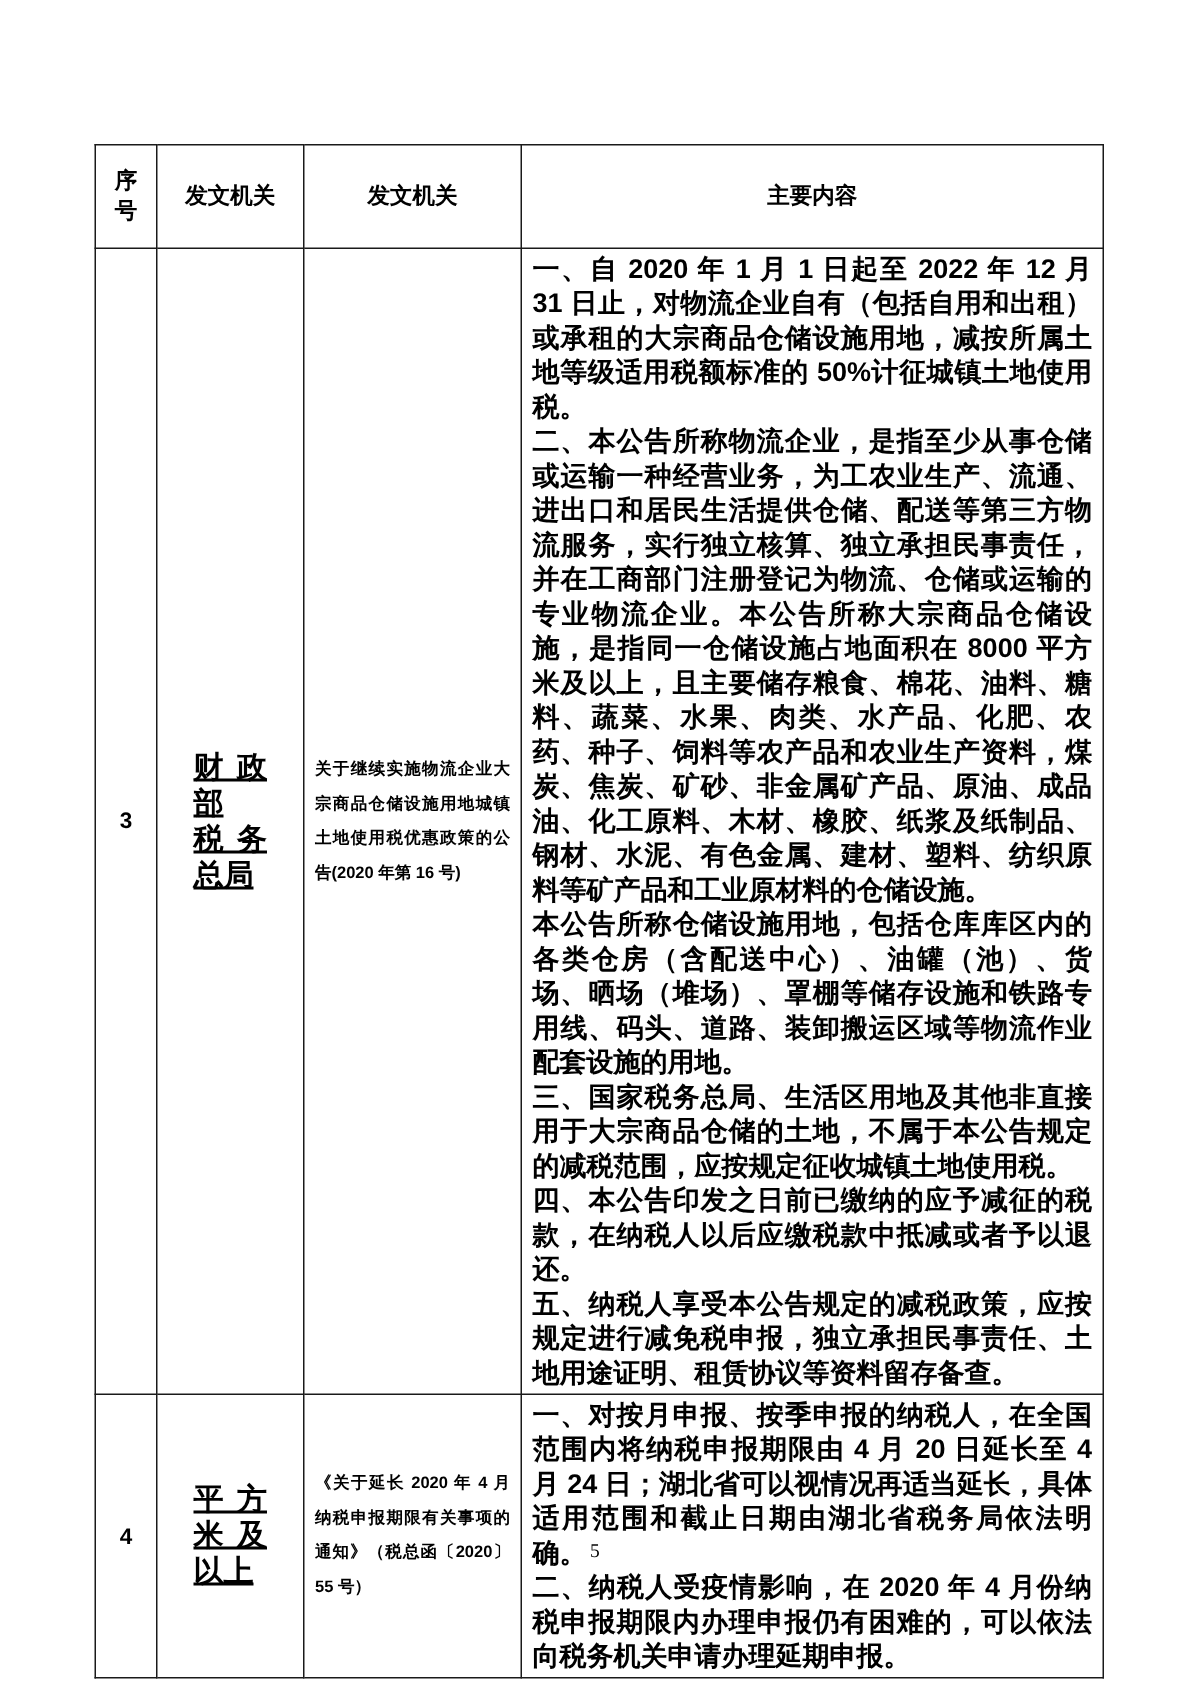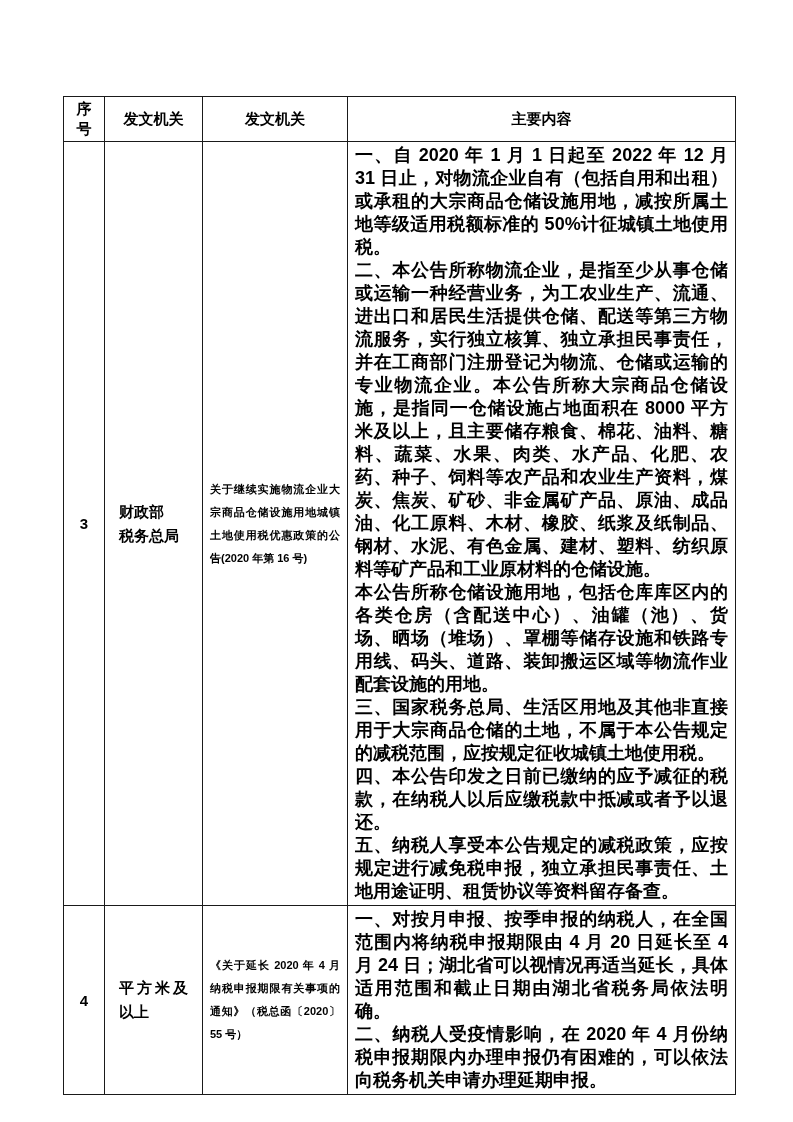--- a/index.html
+++ b/index.html
@@ -27,35 +27,36 @@
     overflow: hidden;
   }
   .doc-table thead th {
     height: 44px;
     font-size: 15px;
     text-align: center;
     vertical-align: middle;
     line-height: 20px;
     padding: 0;
   }
-  .doc-table thead th.h-seq { padding: 0 12px; }
+  .doc-table thead th.h-seq { padding: 12px 12px; }
   tr.row-tall { height: 648px; }
   tr.row-short { height: 170px; }
   td.cell-seq {
     text-align: center;
     vertical-align: middle;
     font-size: 15px;
   }
   td.cell-agency {
     vertical-align: middle;
     text-align: justify;
     white-space: pre-line;
-    padding: 0 14px;
-    font-size: 15px;
+    padding: 0 24px;
+    font-size: 20px;
     line-height: 24px;
+    text-decoration: underline;
   }
   td.cell-doc {
     vertical-align: middle;
     text-align: justify;
     padding: 0 7px;
     font-size: 11px;
     line-height: 23px;
   }
   td.cell-content {
     vertical-align: middle;

